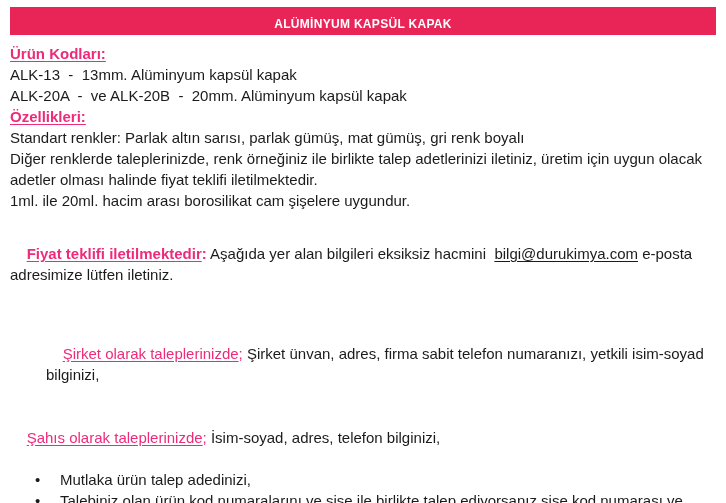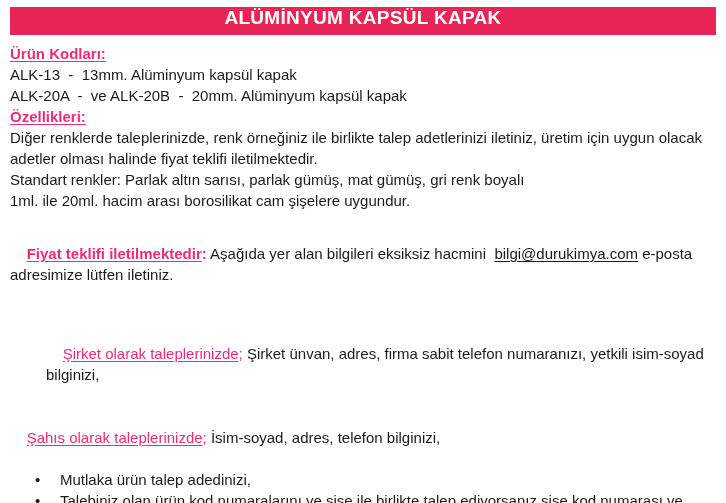--- a/index.html
+++ b/index.html
@@ -16,24 +16,24 @@
     line-height: 21px;
     color: #1b1b1b;
     -webkit-font-smoothing: antialiased;
   }
   .title-bar {
     margin: 7px 10px 0 10px;
     height: 28px;
     background: #e92558;
     color: #ffffff;
     font-weight: bold;
-    font-size: 19px;
+    font-size: 12px;
     letter-spacing: 0.3px;
     display: flex;
-    align-items: flex-start;
+    align-items: flex-end;
     justify-content: center;
   }
   .content {
     padding: 0 10px;
   }
   .line { white-space: pre-wrap; }
   .section-heading {
     color: #ee2a7b;
     font-weight: bold;
     margin-top: 8px;
@@ -86,22 +86,22 @@
 
   <div class="section-heading">
     <span class="u">Ürün Kodları:</span>
   </div>
   <div class="line">ALK-13  -  13mm. Alüminyum kapsül kapak</div>
   <div class="line">ALK-20A  -  ve ALK-20B  -  20mm. Alüminyum kapsül kapak</div>
 
   <div class="section-heading" style="margin-top:0;">
     <span class="u">Özellikleri:</span>
   </div>
+  <div class="line">Standart renkler: Parlak altın sarısı, parlak gümüş, mat gümüş, gri renk boyalı</div>
   <div class="line">Diğer renklerde taleplerinizde, renk örneğiniz ile birlikte talep adetlerinizi iletiniz, üretim için uygun olacak adetler olması halinde fiyat teklifi iletilmektedir.</div>
-  <div class="line">Standart renkler: Parlak altın sarısı, parlak gümüş, mat gümüş, gri renk boyalı</div>
   <div class="line">1ml. ile 20ml. hacim arası borosilikat cam şişelere uygundur.</div>
 
   <div class="para">
     <span class="inline-heading-bold"><span class="u">Fiyat teklifi iletilmektedir</span><span>:</span></span><span> Aşağıda yer alan bilgileri eksiksiz hacmini  </span><a href="#" class="email-link">bilgi@durukimya.com</a><span> e-posta adresimize lütfen iletiniz.</span>
   </div>
 
   <div class="para-big-gap" style="margin-bottom:0;">
     <span class="inline-heading"><span class="u">Şirket olarak taleplerinizde</span><span>;</span></span><span> Şirket ünvan, adres, firma sabit telefon numaranızı, yetkili isim-soyad bilginizi,</span>
   </div>
   <div class="line">

